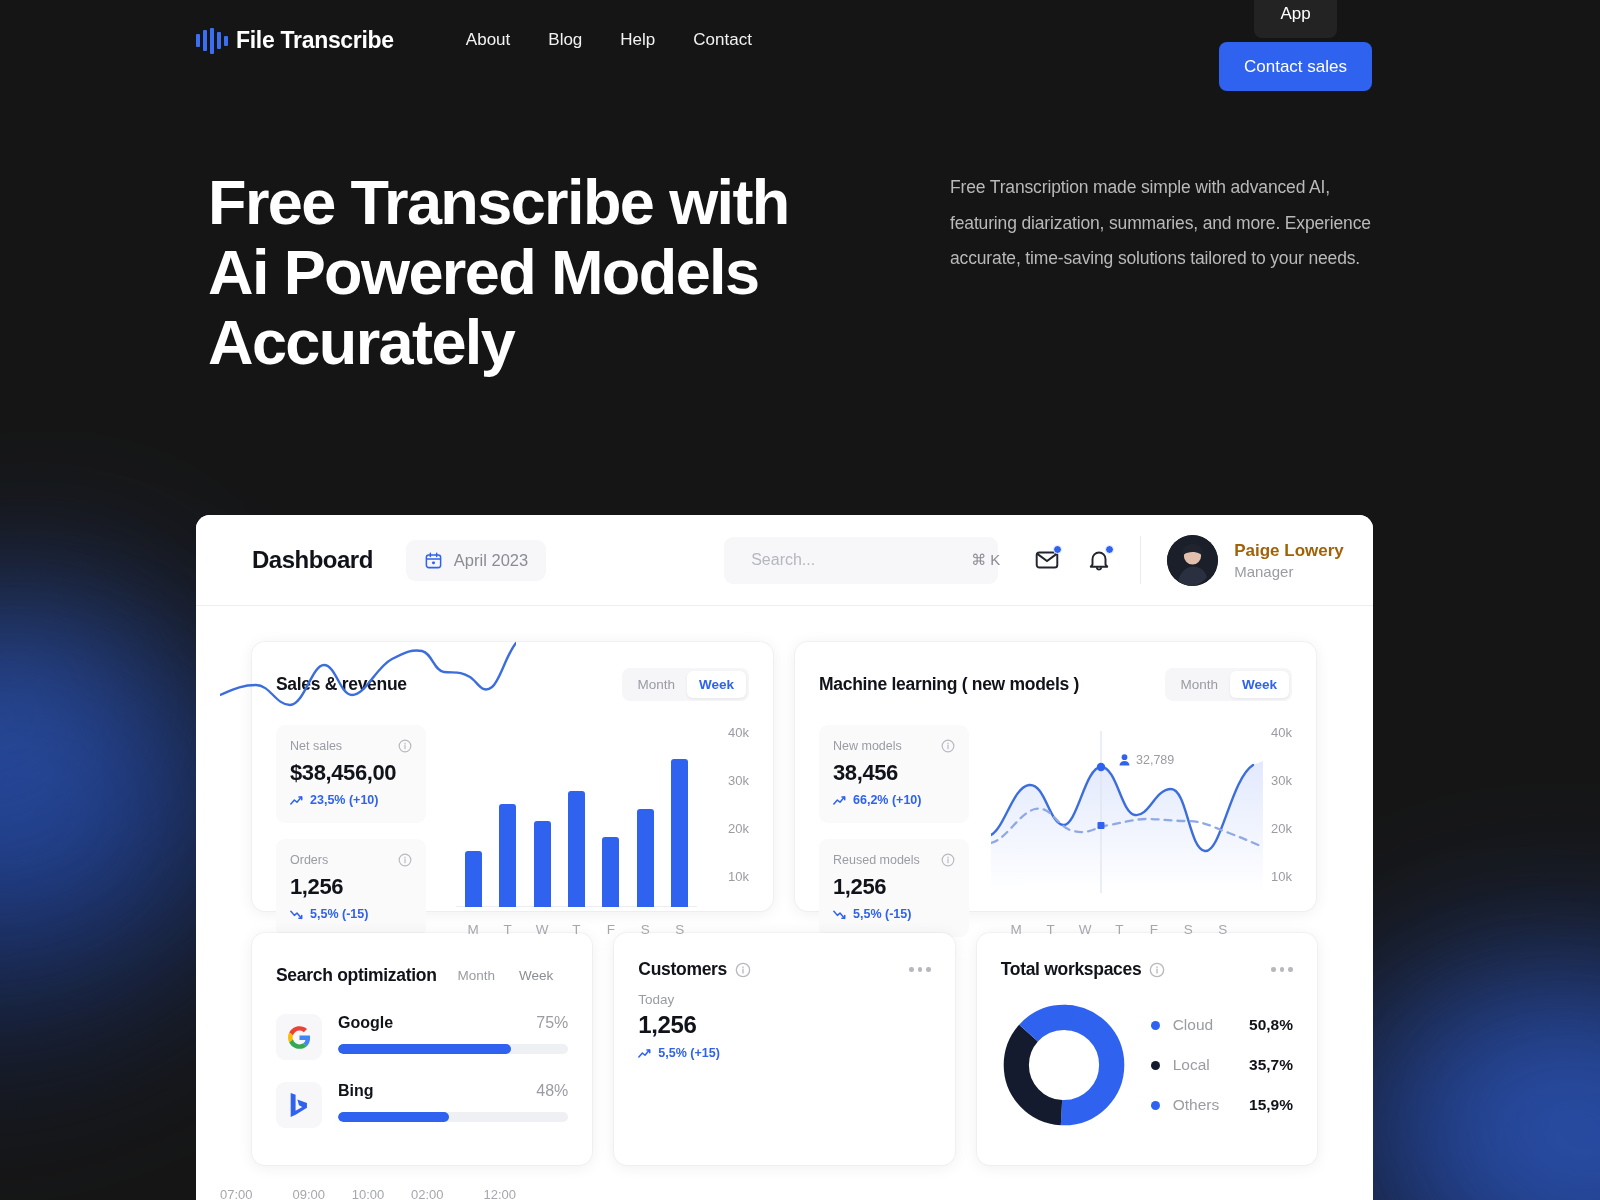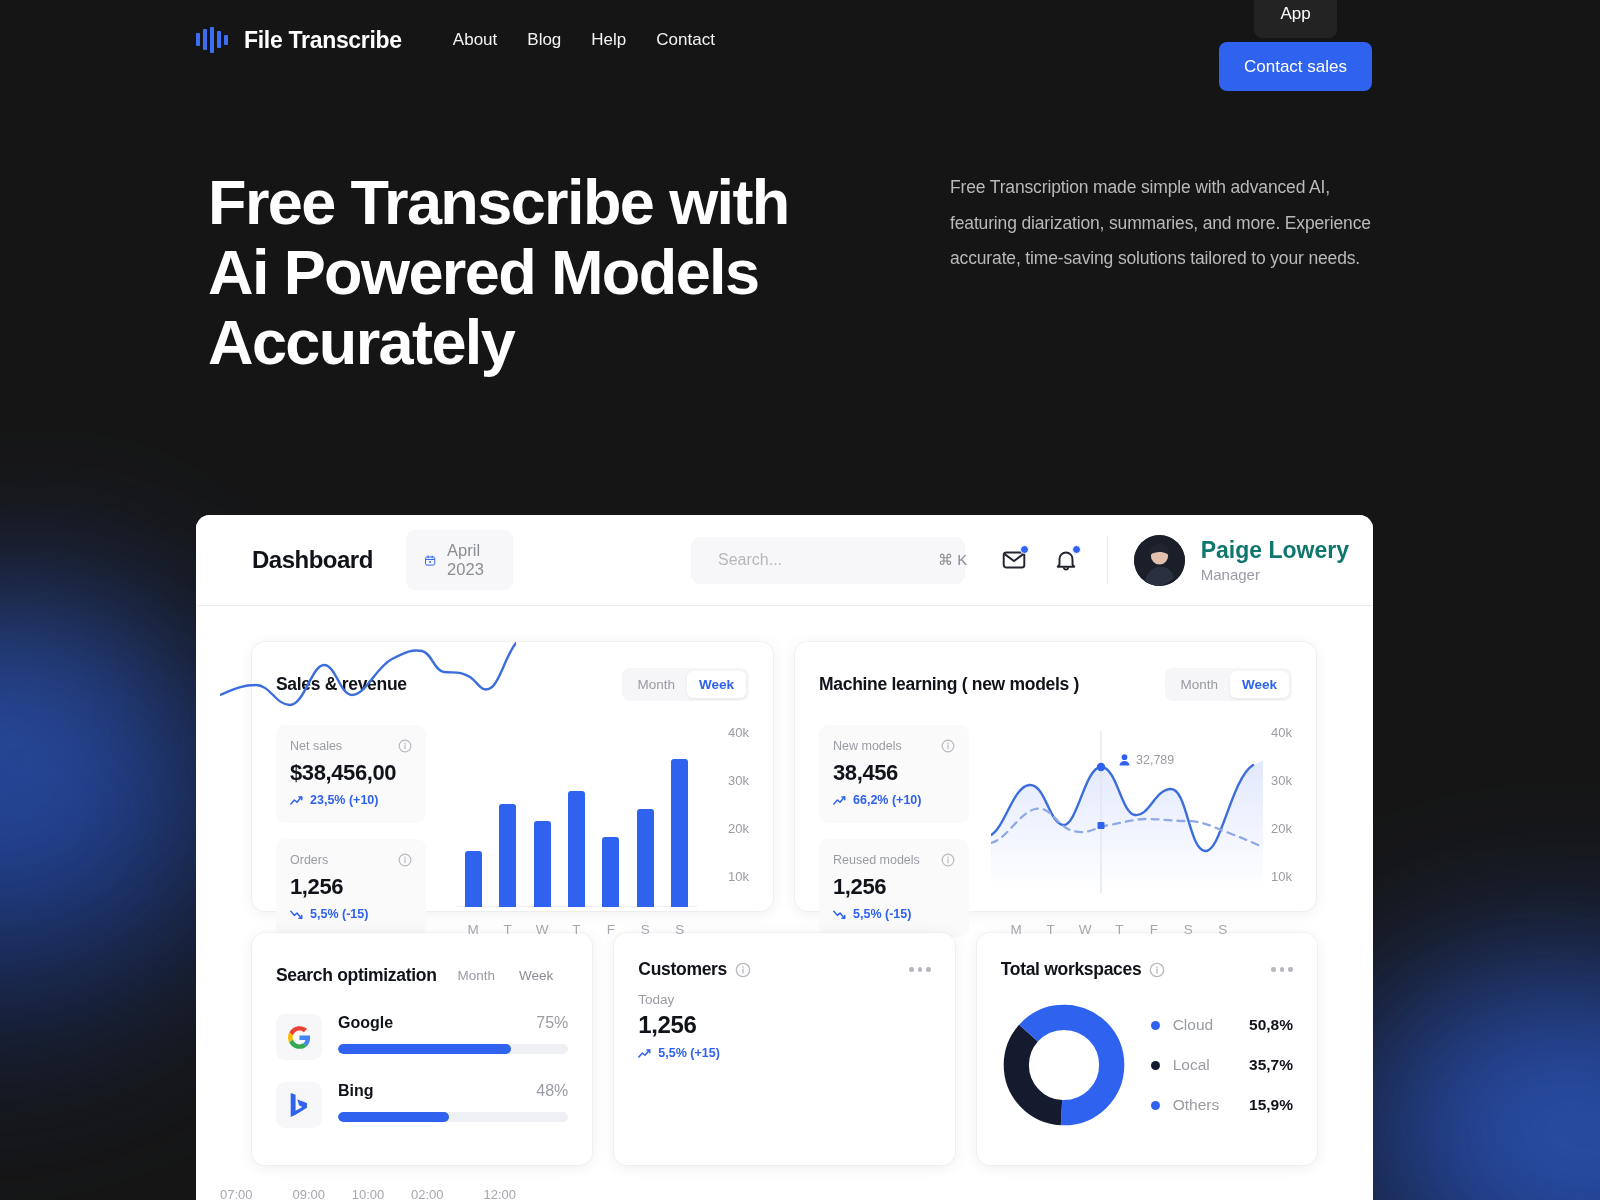--- a/index.html
+++ b/index.html
@@ -36,31 +36,31 @@
     background:radial-gradient(ellipse at 45% 50%, rgba(62,112,228,.7) 0%, rgba(30,60,140,.3) 58%, rgba(21,21,21,0) 100%);
     transform:rotate(18deg);
   }
 
   
   #page { position:relative; z-index:2; width:1600px; height:1200px; }
   nav {
     position:absolute; top:0; left:0; width:1600px; height:80px;
     display:flex; align-items:center; padding:0 228px 0 196px;
   }
-  .brand { display:flex; align-items:flex-start; gap:16px; }
+  .brand { display:flex; align-items:flex-end; gap:8px; }
   .brand-name { color:#fff; font-size:23px; font-weight:bold; letter-spacing:-.3px; white-space:nowrap; }
   .wave { display:flex; align-items:center; gap:3px; height:26px; }
   .wave i { display:block; width:4px; background:#3b6ef0; border-radius:1px; }
   .wave i:nth-child(1){ height:13px; }
   .wave i:nth-child(2){ height:21px; }
   .wave i:nth-child(3){ height:26px; }
   .wave i:nth-child(4){ height:17px; }
   .wave i:nth-child(5){ height:10px; }
 
-  .nav-links { display:flex; align-items:center; gap:30px; margin-left:51px; }
+  .nav-links { display:flex; align-items:center; gap:38px; margin-left:72px; }
   .nav-links a { color:#f2f2f2; font-size:17px; text-decoration:none; white-space:nowrap; }
 
   .nav-actions { margin-left:auto; display:flex; align-items:center; gap:4px;flex-direction:column; }
   .btn-app {
     background:#232323; color:#fff; font-size:17px;
     padding:0 26px; height:49px; line-height:49px;
     border-radius:8px; border:none; cursor:pointer;
     font-family:inherit;
   }
   .btn-sales {
@@ -123,21 +123,21 @@
   .dot-badge {
     position:absolute; right:-2px; top:-2px; width:9px; height:9px;
     border-radius:50%; background:#2f62ee; border:1.5px solid #fff;
   }
   .head-div { margin-left:28px; width:1px; height:48px; background:#ececef; }
   .profile { margin-left:26px; display:flex; align-items:center; gap:16px; cursor:pointer; }
   .avatar {
     width:51px; height:51px; border-radius:50%;
     background:#1a1d26; overflow:hidden; position:relative; flex:none;
   }
-  .profile-name { font-size:23px; font-weight:bold; color:#0f766e; white-space:nowrap; }
+  .profile-name { font-size:17px; font-weight:bold; color:#a16207; white-space:nowrap; }
   .profile-role { font-size:15px; color:#9a9ca3; margin-top:2px; }
 
   .dash-body { padding:36px 56px 0 56px; background:#fff; }
 
   .row-top { display:flex; gap:22px; }
   .card {
     background:#fff; border-radius:13px;
     box-shadow:0 2px 16px rgba(20,24,40,.07), 0 0 0 1px rgba(20,24,40,.035);
     padding:26px 24px 20px 24px;
   }

